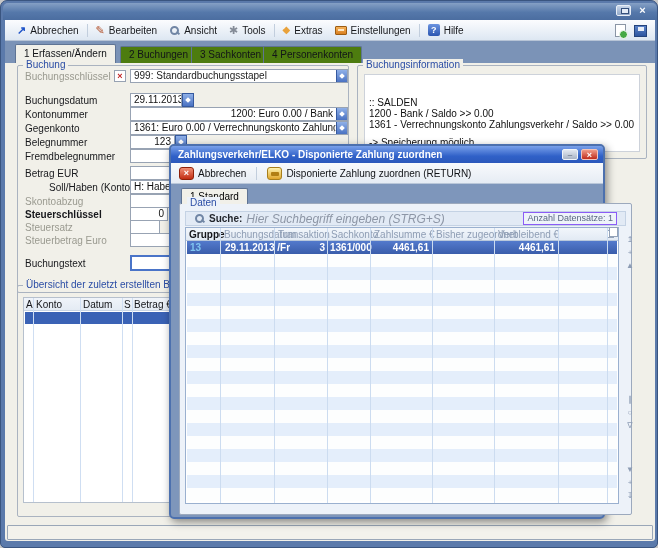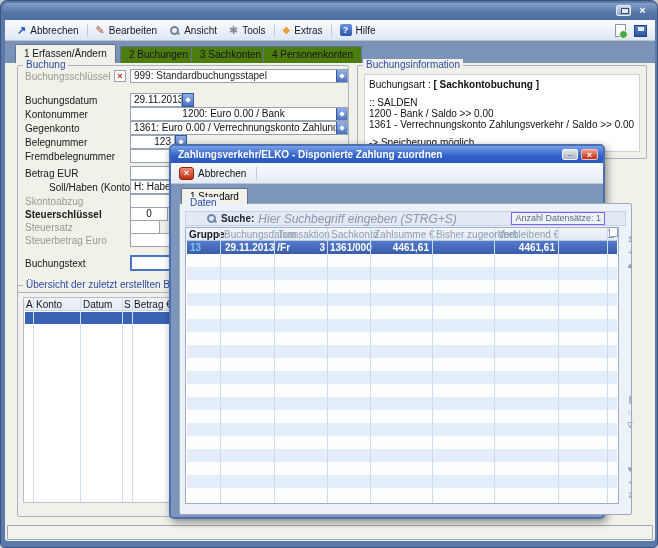--- a/index.html
+++ b/index.html
@@ -66,21 +66,21 @@
   .group { position:absolute; border:1px solid #aab3c0; border-radius:2px; }
   .g-label { position:absolute; font-size:10px; color:#2b4da5; background:#f1f0e9; padding:0 3px; z-index:3; }
 
   
   .lbl { position:absolute; font-size:10px; color:#17181c; height:12px; line-height:12px; }
   .lbl.dis { color:#9a9a90; }
   .lbl.bold { font-weight:bold; }
   .fld { position:absolute; height:14px; background:#fff; border:1px solid #98a3b3;
          font-size:10px; line-height:12px; display:flex; align-items:center; color:#101010; }
   .fld .val { padding:0 3px; flex:1; white-space:nowrap; overflow:hidden; }
-  .fld .val.center { text-align:center;border-radius:6px; }
+  .fld .val.center { text-align:right;border-radius:6px; }
   .fld .val.right { text-align:right; }
   .dd { width:11px; height:100%; margin-left:auto; flex:none;
         background:linear-gradient(#8fb0e8,#4a72c2); border-left:1px solid #35599f;
         display:flex; align-items:center; justify-content:center; }
   .dd-sep { position:absolute; width:12px; height:14px; background:linear-gradient(#8fb0e8,#4a72c2);
         border:1px solid #35599f; display:flex; align-items:center; justify-content:center; }
   .dia { width:4px; height:4px; background:#fff; transform:rotate(45deg); }
   .xbtn { position:absolute; width:12px; height:12px; background:#fff; border:1px solid #97a2b2;
           color:#c22222; font-size:9px; font-weight:bold; line-height:10px; text-align:center; }
   .focusfld { border:2px solid #4a74c8; }
@@ -130,21 +130,21 @@
                 background:#b17f14; border-radius:1px; }
   .dtab { position:absolute; left:10px; top:42px; height:16px; background:#f1f0e9;
           border:1px solid #5f7494; border-bottom:none; border-radius:2px 2px 0 0;
           font-size:10px; line-height:15px; padding:0 8px; z-index:2; }
   .dgroup { position:absolute; left:8px; top:57px; width:453px; height:312px;
             background:#edf2f9; border:1px solid #9ca9bd; border-radius:2px; }
   .dg-label { position:absolute; left:16px; top:51px; font-size:10px; color:#2b4da5;
               background:#edf2f9; padding:0 3px; z-index:3; }
   .searchrow { position:absolute; left:14px; top:65px; width:441px; height:15px;
                background:#e2eaf5; border:1px solid #c4d2e4; display:flex; align-items:center;
-               padding:0 20px; gap:4px; }
+               padding:0 8px; gap:4px; }
   .s-label { font-size:10px; font-weight:bold; color:#23262c; }
   .s-ph { font-size:12px; font-style:italic; color:#8d96a6; }
   .s-count { margin-left:auto; font-size:9px; color:#5a6880; background:#eef3fa;
              border:1px solid #8b5cf6; padding:0 3px; line-height:11px; }
 
   .grid { position:absolute; left:14px; top:81px; width:434px; height:277px;
           background:#fff; border:1px solid #9ab0cf; }
   .ghead { position:absolute; left:0; top:0; right:0; height:13px;
            background:linear-gradient(#f2f6fb,#e2eaf4); border-bottom:1px solid #b9c8db; }
   .ghead span { position:absolute; font-size:10px; color:#8e9db4; line-height:13px; white-space:nowrap; }
@@ -201,20 +201,24 @@
     </div>
     <div class="mi">
       <span class="gi ico-gear">✱</span>
       <span>Tools</span>
     </div>
     <div class="msep"></div>
     <div class="mi">
       <span class="gi ico-extras">◆</span>
       <span>Extras</span>
     </div>
+    <div class="mi">
+      <span class="gi ico-conf"></span>
+      <span>Einstellungen</span>
+    </div>
     <div class="msep"></div>
     <div class="mi">
       <span class="gi ico-help">?</span>
       <span>Hilfe</span>
     </div>
   </div>
   <div class="tb-right">
     <span class="gi ico-newdoc"></span>
     <span class="gi ico-save"></span>
   </div>
@@ -307,21 +311,20 @@
 
   <div class="lbl" style="left:24px;top:257px;">Buchungstext</div>
   <div class="fld focusfld" style="left:129px;top:254px;width:218px;height:16px;">
     <span class="val"></span>
   </div>
 
   <div class="group" style="left:356px;top:64px;width:290px;height:94px;">
     <div style="position:absolute;left:6px;top:8px;right:6px;bottom:6px;background:#fff;border:1px solid #cdd2da;"></div>
   </div>
   <div class="g-label" style="left:362px;top:58px;">Buchungsinformation</div>
-  <div class="itx" style="left:368px;top:78px;"><span>Buchungsart :</span> <b>[ Sachkontobuchung ]</b></div>
   <div class="itx" style="left:368px;top:96px;">:: SALDEN</div>
   <div class="itx" style="left:368px;top:107px;">1200 - Bank / Saldo &gt;&gt; 0.00</div>
   <div class="itx" style="left:368px;top:118px;">1361 - Verrechnungskonto Zahlungsverkehr / Saldo &gt;&gt; 0.00</div>
   <div class="itx" style="left:368px;top:136px;">-&gt; Speicherung möglich</div>
 
   <div class="group" style="left:16px;top:284px;width:464px;height:232px;"></div>
   <div class="g-label" style="left:22px;top:278px;">Übersicht der zuletzt erstellten Buchungen</div>
   <div class="ovtable">
     <div class="ovhead">
       <span style="left:2px;">A</span>
@@ -342,20 +345,24 @@
     </div>
     <div class="dbtn-gray">–</div>
     <div class="dbtn-red">×</div>
 
     <div class="dtoolbar">
       <div class="dtb-btn">
         <span class="ico-cancel">×</span>
         <span>Abbrechen</span>
       </div>
       <div class="msep"></div>
+      <div class="dtb-btn">
+        <span class="ico-assign"></span>
+        <span>Disponierte Zahlung zuordnen (RETURN)</span>
+      </div>
     </div>
 
     <div class="dtab"><span>1 Standard</span></div>
     <div class="dgroup"></div>
     <div class="dg-label">Daten</div>
 
     <div class="searchrow">
       <span class="gi ico-mag"></span>
       <span class="s-label">Suche:</span>
       <span class="s-ph">Hier Suchbegriff eingeben (STRG+S)</span>

